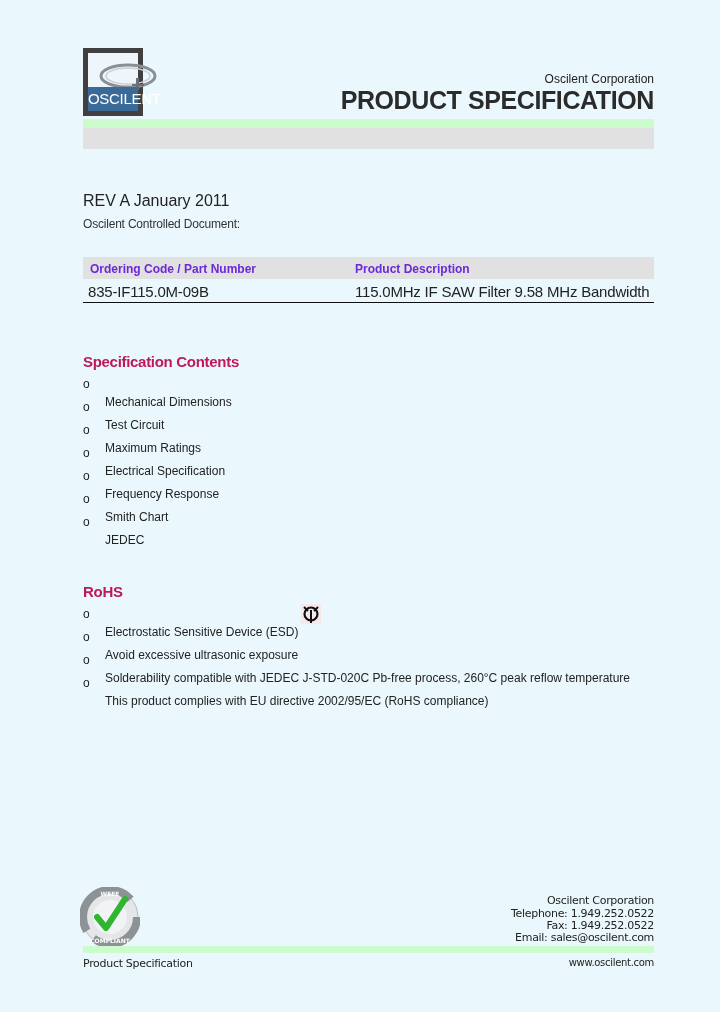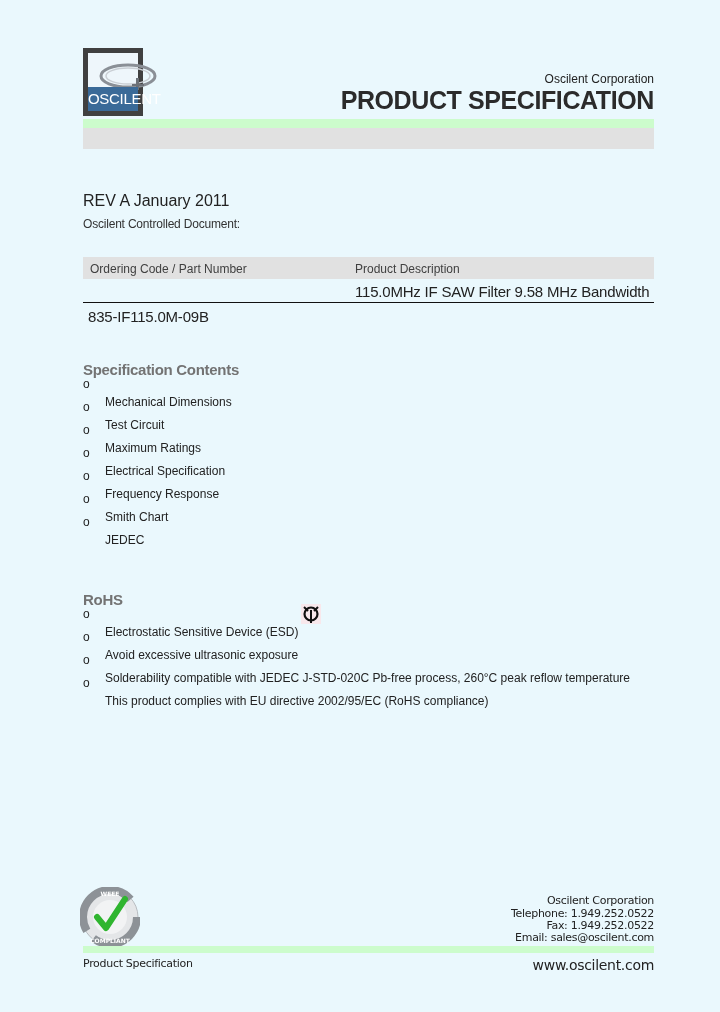--- a/index.html
+++ b/index.html
@@ -36,40 +36,40 @@
       letter-spacing: -0.4px;
     }
     .band-green { left: 83px; top: 119px; width: 571px; height: 9px; background: #ccfccc; }
     .band-gray  { left: 83px; top: 128px; width: 571px; height: 21px; background: #e1e1e1; }
 
     .rev { left: 83px; top: 192px; font-size: 16px; color: #222; }
     .controlled { left: 83px; top: 217px; font-size: 12px; color: #333; letter-spacing: -0.2px; }
 
     
     .tbl-head { left: 83px; top: 257px; width: 571px; height: 22px; background: #e1e1e1; }
-    .th { top: 262px; font-size: 12px; font-weight: normal; color: #404040; }
+    .th { top: 262px; font-size: 12px; font-weight: bold; color: #6d28d9; }
     .td { top: 283px; font-size: 15px; color: #222; letter-spacing: -0.2px; }
     .tbl-line { left: 83px; top: 302px; width: 571px; height: 1px; background: #111; }
 
-    .section-h { left: 83px; font-size: 15px; font-weight: bold; color: #737373; letter-spacing: -0.3px; margin-top: 8px; }
+    .section-h { left: 83px; font-size: 15px; font-weight: bold; color: #be185d; letter-spacing: -0.3px; }
 
     .list-item { left: 83px; font-size: 12px; color: #222; height: 16px; }
     .list-item .bullet { position: absolute; left: 0; top: 0; }
     .list-item .txt { position: absolute; left: 22px; top: 0; white-space: nowrap; margin-top: 18px; }
     .esd-icon {
       position: absolute; left: 300px; top: -3px; width: 20px; height: 20px;
       background: #f8e8ec;
     }
 
     
     .rohs { left: 80px; top: 887px; width: 60px; height: 60px; }
     .contact { right: 66px; font-size: 11px; color: #222; text-align: right; font-family: "DejaVu Sans", sans-serif; letter-spacing: -0.3px; }
     .footer-green { left: 83px; top: 946px; width: 571px; height: 7px; background: #ccfccc; }
     .footer-left { left: 83px; top: 957px; font-size: 11px; color: #222; font-family: "DejaVu Sans", sans-serif; letter-spacing: -0.3px; }
-    .footer-right { right: 66px; top: 957px; font-size: 14px; color: #222; font-family: "DejaVu Sans", sans-serif; letter-spacing: -0.3px; }
+    .footer-right { right: 66px; top: 957px; font-size: 10px; color: #222; font-family: "DejaVu Sans", sans-serif; letter-spacing: -0.3px; }
   </style>
 </head>
 <body>
 
 <div class="abs logo">
   <svg class="abs logo-ring" viewBox="0 0 60 30">
     <ellipse cx="30" cy="14" rx="27" ry="11" fill="none" stroke="#8a8f96" stroke-width="3"></ellipse>
     <ellipse cx="30" cy="14" rx="22" ry="8" fill="none" stroke="#c9ced4" stroke-width="1.5"></ellipse>
     <rect x="38" y="16" width="3" height="12" fill="#6c7178"></rect>
     <rect x="34" y="22" width="12" height="2" fill="#6c7178"></rect>
@@ -81,21 +81,21 @@
 <div class="abs title">PRODUCT SPECIFICATION</div>
 <div class="abs band-green"></div>
 <div class="abs band-gray"></div>
 
 <div class="abs rev">REV A January 2011</div>
 <div class="abs controlled">Oscilent Controlled Document:</div>
 
 <div class="abs tbl-head"></div>
 <div class="abs th" style="left:90px;">Ordering Code / Part Number</div>
 <div class="abs th" style="left:355px;">Product Description</div>
-<div class="abs td" style="left:88px;margin-top:25px;">835-IF115.0M-09B</div>
+<div class="abs td" style="left:88px;">835-IF115.0M-09B</div>
 <div class="abs td" style="left:355px;">115.0MHz IF SAW Filter 9.58 MHz Bandwidth</div>
 <div class="abs tbl-line"></div>
 
 <div class="abs section-h" style="top:353px;">Specification Contents</div>
 
 <div class="abs list-item" style="top:377px;">
   <span class="bullet">o</span>
   <span class="txt">Mechanical Dimensions</span>
 </div>
 <div class="abs list-item" style="top:400px;">

